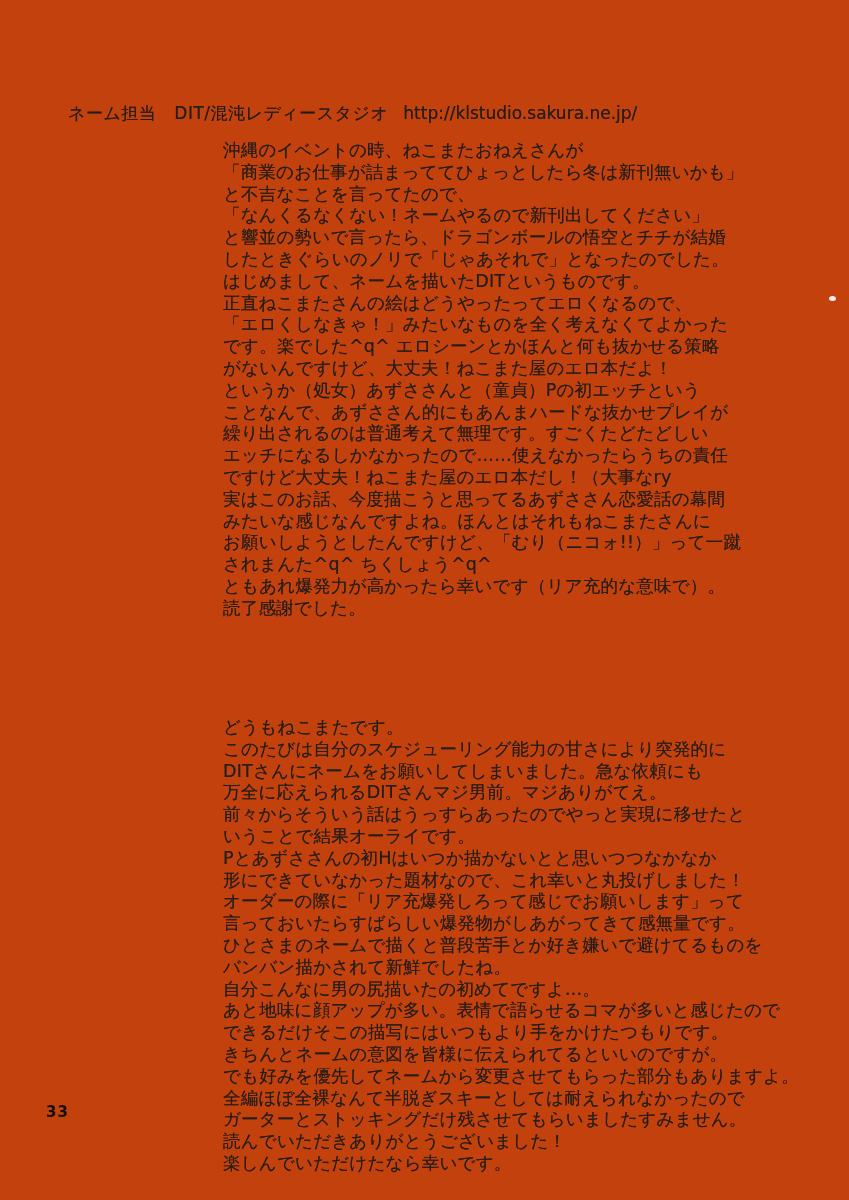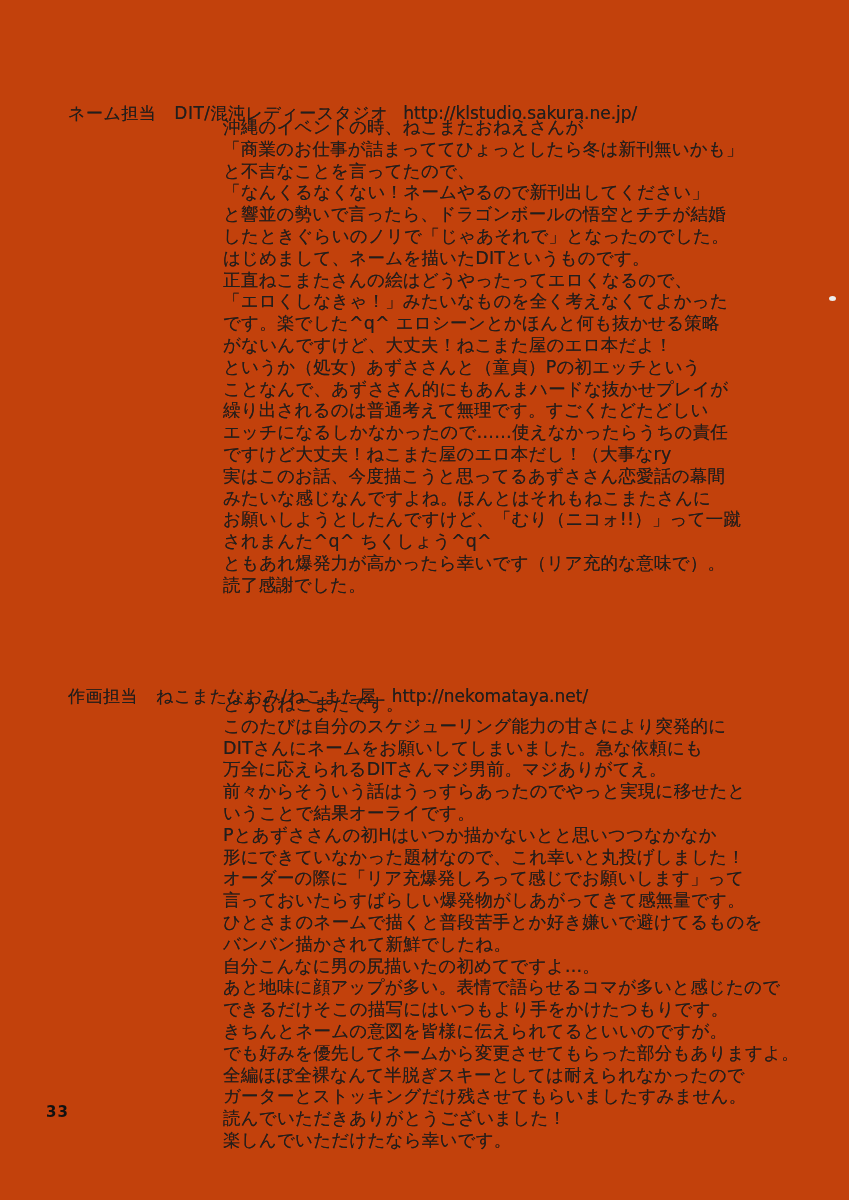--- a/index.html
+++ b/index.html
@@ -34,20 +34,21 @@
   #header-1 { top: 62px; }
   #header-2 { top: 645px; }
   .text-block {
     position: absolute;
     left: 223px;
     font-size: 17.5px;
     line-height: 21.8px;
     letter-spacing: 0.2px;
     white-space: pre;
     text-shadow: 0 0 0.5px rgba(0,0,0,0.5);
+    margin-top: 23px;
   }
   #block-1 { top: 117px; }
   #block-2 { top: 694px; }
   .page-number {
     position: absolute;
     left: 46px;
     top: 1103px;
     font-size: 15px;
     font-weight: 700;
     color: #111111;
@@ -69,25 +70,20 @@
 <div class="page">
 
   <div class="credit-header" id="header-1">
     <span class="role">ネーム担当</span>
     <span class="credit">DIT/混沌レディースタジオ</span>
     <span class="url">http://klstudio.sakura.ne.jp/</span>
   </div>
 
   <div class="text-block" id="block-1"><div>沖縄のイベントの時、ねこまたおねえさんが</div><div>「商業のお仕事が詰まっててひょっとしたら冬は新刊無いかも」</div><div>と不吉なことを言ってたので、</div><div>「なんくるなくない！ネームやるので新刊出してください」</div><div>と響並の勢いで言ったら、ドラゴンボールの悟空とチチが結婚</div><div>したときぐらいのノリで「じゃあそれで」となったのでした。</div><div>はじめまして、ネームを描いたDITというものです。</div><div>正直ねこまたさんの絵はどうやったってエロくなるので、</div><div>「エロくしなきゃ！」みたいなものを全く考えなくてよかった</div><div>です。楽でした^q^ エロシーンとかほんと何も抜かせる策略</div><div>がないんですけど、大丈夫！ねこまた屋のエロ本だよ！</div><div>というか（処女）あずささんと（童貞）Pの初エッチという</div><div>ことなんで、あずささん的にもあんまハードな抜かせプレイが</div><div>繰り出されるのは普通考えて無理です。すごくたどたどしい</div><div>エッチになるしかなかったので……使えなかったらうちの責任</div><div>ですけど大丈夫！ねこまた屋のエロ本だし！（大事なry</div><div>実はこのお話、今度描こうと思ってるあずささん恋愛話の幕間</div><div>みたいな感じなんですよね。ほんとはそれもねこまたさんに</div><div>お願いしようとしたんですけど、「むり（ニコォ!!）」って一蹴</div><div>されまんた^q^ ちくしょう^q^</div><div>ともあれ爆発力が高かったら幸いです（リア充的な意味で）。</div><div>読了感謝でした。</div></div>
 
-  <div class="credit-header" id="header-2">
-    <span class="role">作画担当</span>
-    <span class="credit">ねこまたなおみ/ねこまた屋</span>
-    <span class="url">http://nekomataya.net/</span>
-  </div>
 
   <div class="text-block" id="block-2"><div>どうもねこまたです。</div><div>このたびは自分のスケジューリング能力の甘さにより突発的に</div><div>DITさんにネームをお願いしてしまいました。急な依頼にも</div><div>万全に応えられるDITさんマジ男前。マジありがてえ。</div><div>前々からそういう話はうっすらあったのでやっと実現に移せたと</div><div>いうことで結果オーライです。</div><div>Pとあずささんの初Hはいつか描かないとと思いつつなかなか</div><div>形にできていなかった題材なので、これ幸いと丸投げしました！</div><div>オーダーの際に「リア充爆発しろって感じでお願いします」って</div><div>言っておいたらすばらしい爆発物がしあがってきて感無量です。</div><div>ひとさまのネームで描くと普段苦手とか好き嫌いで避けてるものを</div><div>バンバン描かされて新鮮でしたね。</div><div>自分こんなに男の尻描いたの初めてですよ…。</div><div>あと地味に顔アップが多い。表情で語らせるコマが多いと感じたので</div><div>できるだけそこの描写にはいつもより手をかけたつもりです。</div><div>きちんとネームの意図を皆様に伝えられてるといいのですが。</div><div>でも好みを優先してネームから変更させてもらった部分もありますよ。</div><div>全編ほぼ全裸なんて半脱ぎスキーとしては耐えられなかったので</div><div>ガーターとストッキングだけ残させてもらいましたすみません。</div><div>読んでいただきありがとうございました！</div><div>楽しんでいただけたなら幸いです。</div></div>
 
   <div class="page-number">33</div>
 
   <div class="scan-artifact-dot"></div>
 
 </div>
 
 </body></html>

